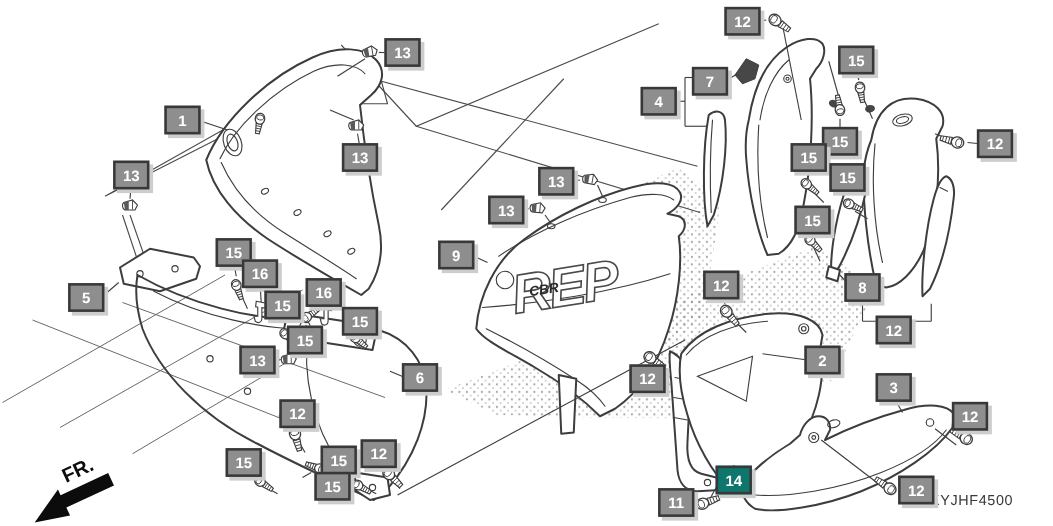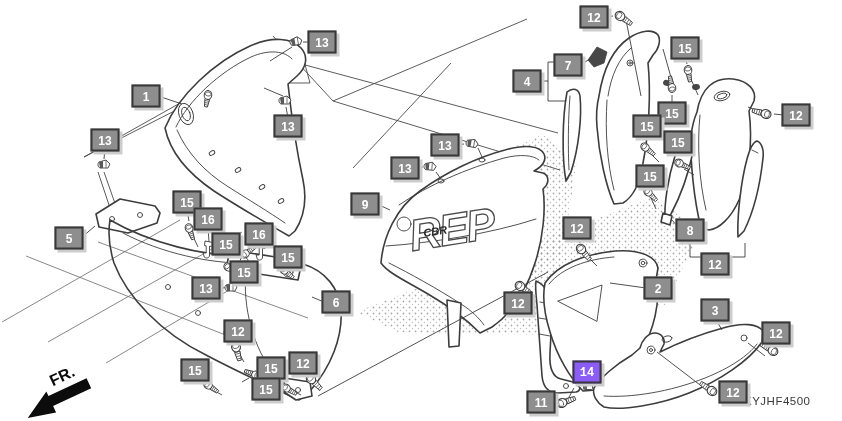--- a/index.html
+++ b/index.html
@@ -321,17 +321,17 @@
       <div class="callout" style="left: 303px; top: 363px; background: rgb(142, 142, 142); border: 2px solid rgb(56, 56, 56); color: rgb(255, 255, 255);">12</div>
       <div class="callout" style="left: 266px; top: 389px; background: rgb(142, 142, 142); border: 2px solid rgb(56, 56, 56); color: rgb(255, 255, 255);">15</div>
       <div class="callout" style="left: 577px; top: 228px; background: rgb(142, 142, 142); border: 2px solid rgb(56, 56, 56); color: rgb(255, 255, 255);">12</div>
       <div class="callout" style="left: 690px; top: 230px; background: rgb(142, 142, 142); border: 2px solid rgb(56, 56, 56); color: rgb(255, 255, 255);">8</div>
       <div class="callout" style="left: 715px; top: 264px; background: rgb(142, 142, 142); border: 2px solid rgb(56, 56, 56); color: rgb(255, 255, 255);">12</div>
       <div class="callout" style="left: 658px; top: 288px; background: rgb(142, 142, 142); border: 2px solid rgb(56, 56, 56); color: rgb(255, 255, 255);">2</div>
       <div class="callout" style="left: 715px; top: 310px; background: rgb(142, 142, 142); border: 2px solid rgb(56, 56, 56); color: rgb(255, 255, 255);">3</div>
       <div class="callout" style="left: 776px; top: 333px; background: rgb(142, 142, 142); border: 2px solid rgb(56, 56, 56); color: rgb(255, 255, 255);">12</div>
       <div class="callout" style="left: 733px; top: 392px; background: rgb(142, 142, 142); border: 2px solid rgb(56, 56, 56); color: rgb(255, 255, 255);">12</div>
       <div class="callout" style="left: 518px; top: 303px; background: rgb(142, 142, 142); border: 2px solid rgb(56, 56, 56); color: rgb(255, 255, 255);">12</div>
-      <div class="callout" style="left: 587px; top: 372px; background: #8b5cf6; border: 2px solid rgb(56, 56, 56); color: rgb(255, 255, 255); font-family: Liberation Mono, monospace;">14</div>
+      <div class="callout" style="left: 587px; top: 384px; background: #0f766e; border: 2px solid rgb(56, 56, 56); color: rgb(255, 255, 255);">14</div>
       <div class="callout" style="left: 541px; top: 402px; background: rgb(142, 142, 142); border: 2px solid rgb(56, 56, 56); color: rgb(255, 255, 255);">11</div>
     </div>
 
 </div>
 
 </body></html>

